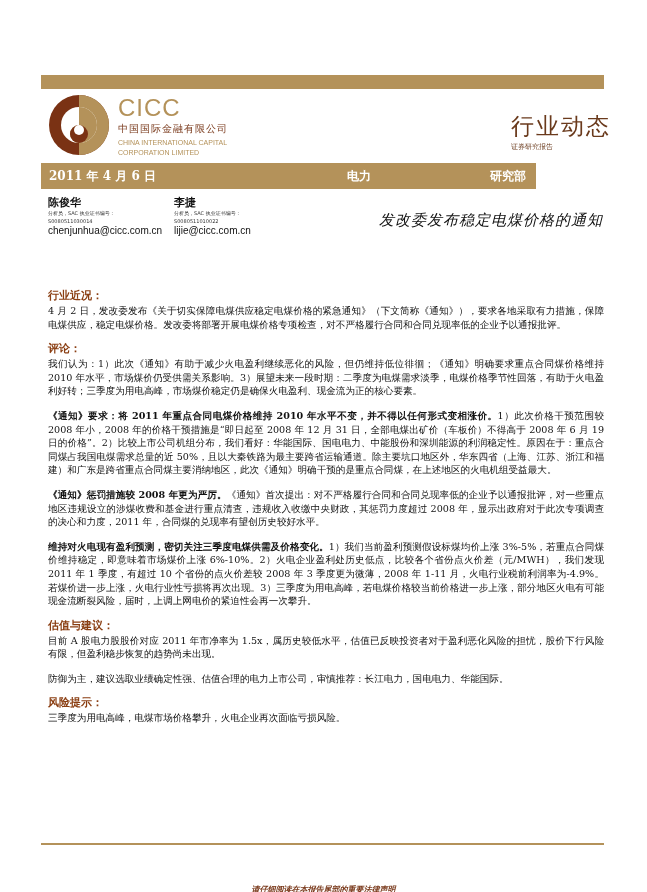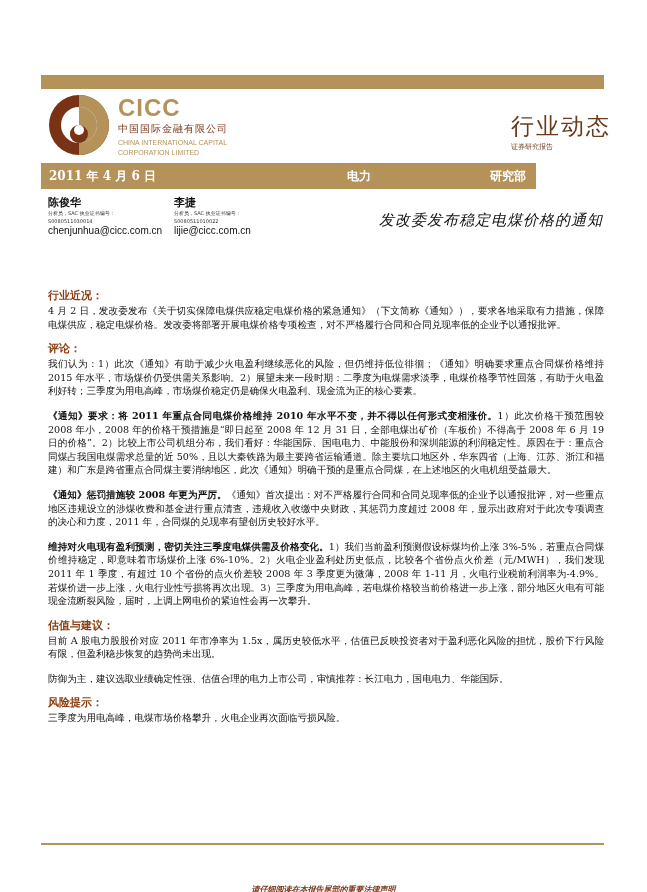--- a/index.html
+++ b/index.html
@@ -2,21 +2,21 @@
 <html><head>
 <meta charset="utf-8">
 <style>
   html, body { margin: 0; padding: 0; background: #ffffff; }
   body { width: 647px; height: 892px; position: relative; overflow: hidden;
          font-family: "DejaVu Serif", "Liberation Serif", serif; color: #111; }
   .gold { background: #b4925a; }
   .top-bar { position: absolute; left: 41px; top: 75px; width: 563px; height: 14px; }
   .logo { position: absolute; left: 48px; top: 94px; width: 62px; height: 62px; }
   .brand { position: absolute; left: 118px; top: 96px; }
-  .brand-cicc { font-family: "Liberation Sans", sans-serif; font-weight: bold; font-size: 24px; color: #b4925a; line-height: 24px; letter-spacing: 1px; }
+  .brand-cicc { font-family: "Liberation Sans", sans-serif; font-weight: normal; font-size: 24px; color: #b4925a; line-height: 24px; letter-spacing: 1px; }
   .brand-cn { font-family: "DejaVu Sans", sans-serif; font-size: 10px; color: #7a3a1c; margin-top: 2px; letter-spacing: 1px; }
   .brand-en { font-family: "Liberation Sans", sans-serif; font-size: 7px; color: #b4925a; line-height: 10px; margin-top: 2px; }
   .doc-type { position: absolute; right: 36px; top: 112px; }
   .doc-type-title { font-size: 23px; color: #6a3a1c; letter-spacing: 2px; line-height: 28px; }
   .doc-type-sub { font-size: 7px; color: #6a3a1c; margin-top: 2px; }
   .info-bar { position: absolute; left: 41px; top: 163px; width: 495px; height: 26px; color: #fff;
               font-weight: bold; font-size: 12px; display: flex; align-items: center; }
   .info-date { position: absolute; left: 8px; }
   .info-sector { position: absolute; left: 306px; }
   .info-dept { position: absolute; right: 10px; }
@@ -85,21 +85,21 @@
 
 <div class="headline">
   <div class="headline-2">发改委发布稳定电煤价格的通知</div>
 </div>
 
 <div class="content">
   <div class="sec-title">行业近况：</div>
   <p class="para">4 月 2 日，发改委发布《关于切实保障电煤供应稳定电煤价格的紧急通知》（下文简称《通知》），要求各地采取有力措施，保障电煤供应，稳定电煤价格。发改委将部署开展电煤价格专项检查，对不严格履行合同和合同兑现率低的企业予以通报批评。</p>
 
   <div class="sec-title">评论：</div>
-  <p class="para">我们认为：1）此次《通知》有助于减少火电盈利继续恶化的风险，但仍维持低位徘徊；《通知》明确要求重点合同煤价格维持 2015 年水平，市场煤价仍受供需关系影响。2）展望未来一段时期：二季度为电煤需求淡季，电煤价格季节性回落，有助于火电盈利好转；三季度为用电高峰，市场煤价稳定仍是确保火电盈利、现金流为正的核心要素。</p>
+  <p class="para">我们认为：1）此次《通知》有助于减少火电盈利继续恶化的风险，但仍维持低位徘徊；《通知》明确要求重点合同煤价格维持 2010 年水平，市场煤价仍受供需关系影响。3）展望未来一段时期：二季度为电煤需求淡季，电煤价格季节性回落，有助于火电盈利好转；三季度为用电高峰，市场煤价稳定仍是确保火电盈利、现金流为正的核心要素。</p>
   <p class="para"><b>《通知》要求：将 2011 年重点合同电煤价格维持 2010 年水平不变，并不得以任何形式变相涨价。</b><span>1）此次价格干预范围较 2008 年小，2008 年的价格干预措施是“即日起至 2008 年 12 月 31 日，全部电煤出矿价（车板价）不得高于 2008 年 6 月 19 日的价格”。2）比较上市公司机组分布，我们看好：华能国际、国电电力、中能股份和深圳能源的利润稳定性。原因在于：重点合同煤占我国电煤需求总量的近 50%，且以大秦铁路为最主要跨省运输通道。除主要坑口地区外，华东四省（上海、江苏、浙江和福建）和广东是跨省重点合同煤主要消纳地区，此次《通知》明确干预的是重点合同煤，在上述地区的火电机组受益最大。</span></p>
   <p class="para"><b>《通知》惩罚措施较 2008 年更为严厉。</b><span>《通知》首次提出：对不严格履行合同和合同兑现率低的企业予以通报批评，对一些重点地区违规设立的涉煤收费和基金进行重点清查，违规收入收缴中央财政，其惩罚力度超过 2008 年，显示出政府对于此次专项调查的决心和力度，2011 年，合同煤的兑现率有望创历史较好水平。</span></p>
   <p class="para"><b>维持对火电现有盈利预测，密切关注三季度电煤供需及价格变化。</b><span>1）我们当前盈利预测假设标煤均价上涨 3%-5%，若重点合同煤价维持稳定，即意味着市场煤价上涨 6%-10%。2）火电企业盈利处历史低点，比较各个省份点火价差（元/MWH），我们发现 2011 年 1 季度，有超过 10 个省份的点火价差较 2008 年 3 季度更为微薄，2008 年 1-11 月，火电行业税前利润率为-4.9%。若煤价进一步上涨，火电行业性亏损将再次出现。3）三季度为用电高峰，若电煤价格较当前价格进一步上涨，部分地区火电有可能现金流断裂风险，届时，上调上网电价的紧迫性会再一次攀升。</span></p>
 
   <div class="sec-title">估值与建议：</div>
   <p class="para">目前 A 股电力股股价对应 2011 年市净率为 1.5x，属历史较低水平，估值已反映投资者对于盈利恶化风险的担忧，股价下行风险有限，但盈利稳步恢复的趋势尚未出现。</p>
   <p class="para">防御为主，建议选取业绩确定性强、估值合理的电力上市公司，审慎推荐：长江电力，国电电力、华能国际。</p>
 
   <div class="sec-title">风险提示：</div>
   <p class="para">三季度为用电高峰，电煤市场价格攀升，火电企业再次面临亏损风险。</p>

